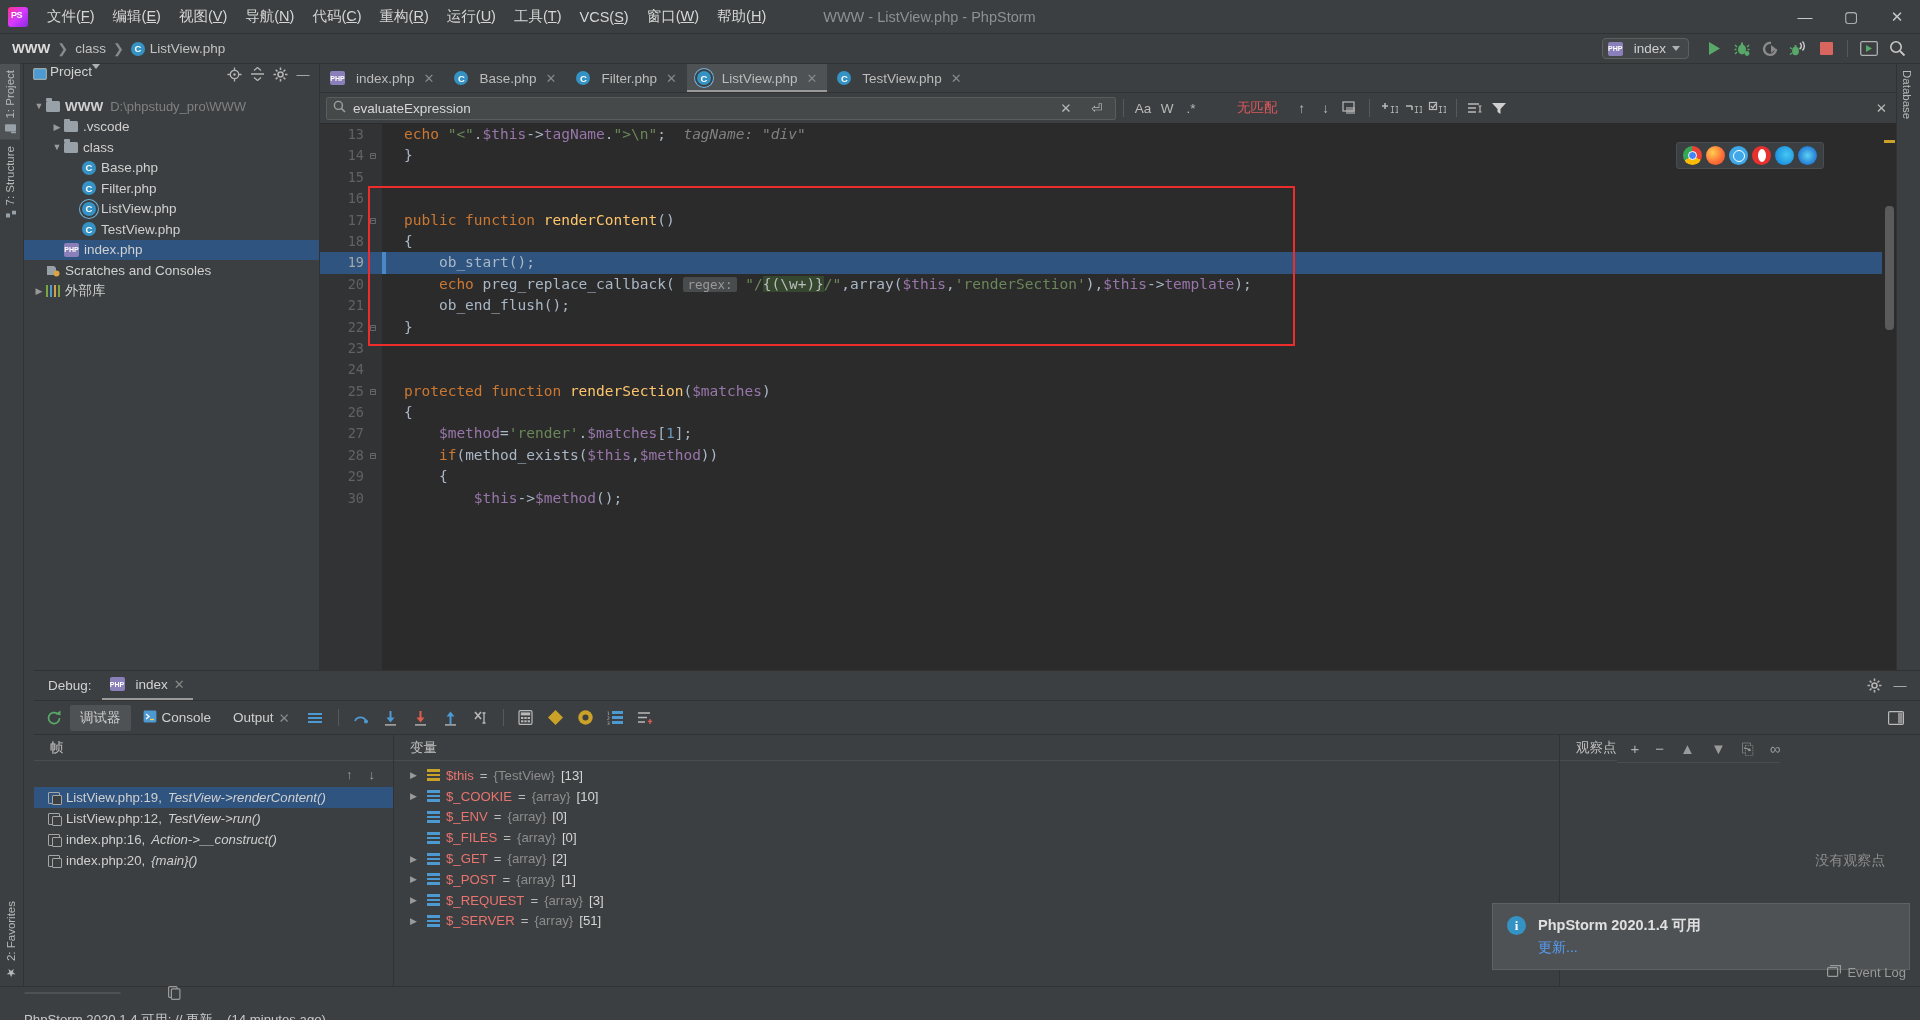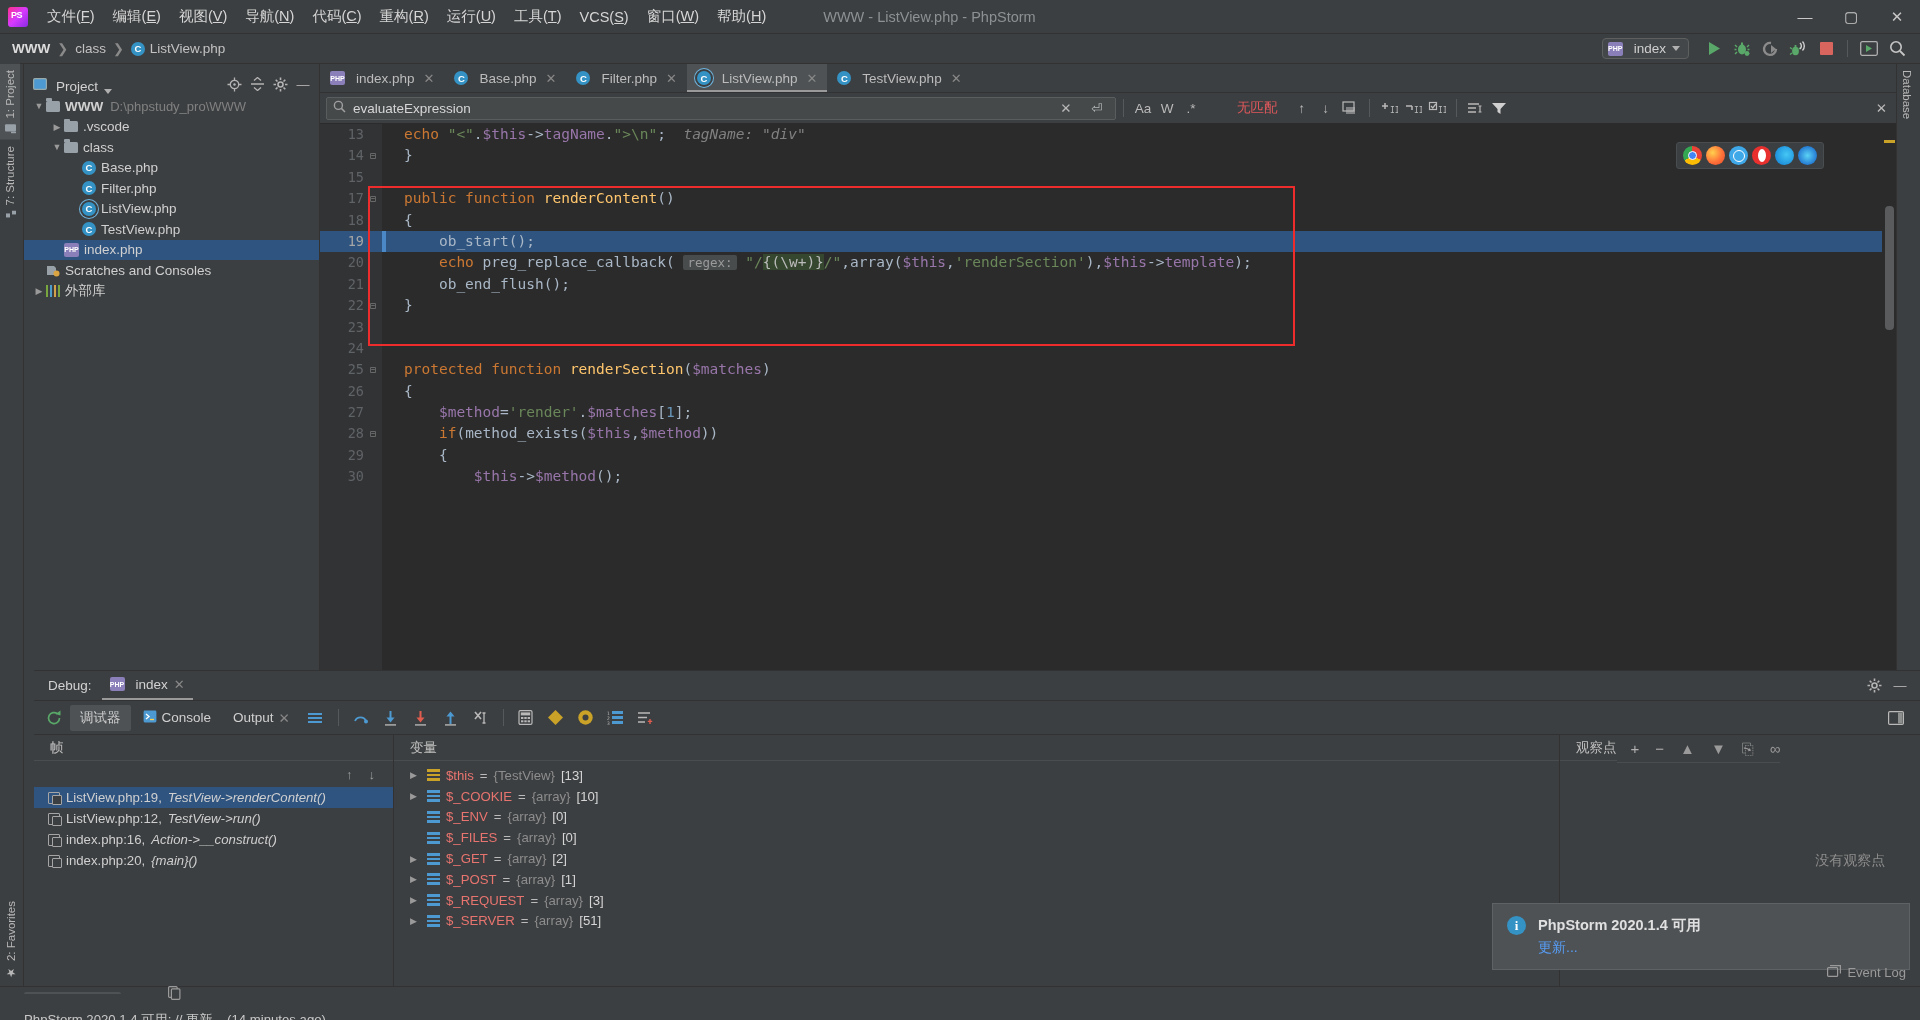--- a/index.html
+++ b/index.html
@@ -50,21 +50,21 @@
   .stripe-tab{ writing-mode:vertical-rl; transform:rotate(180deg);
      font-size:11.5px;color:#b8b8b8;padding:6px 4px; white-space:nowrap;
      display:flex;align-items:center;gap:5px; }
   .stripe-tab.active{ background:#4e5254; }
   .stripe-top{ position:absolute;top:0;left:0;width:24px; }
   .stripe-bot{ position:absolute;bottom:0;left:0;width:24px; }
 
   
   .proj{ position:absolute;left:24px;top:64px;width:296px;bottom:150px;
      background:#3c3f41;border-right:1px solid #323232;display:flex;flex-direction:column; }
-  .proj-head{ height:30px;display:flex;align-items:flex-end;padding:0 6px;gap:6px; }
+  .proj-head{ height:30px;display:flex;align-items:flex-start;padding:0 6px;gap:0; }
   .proj-head .t{ font-size:13.5px;color:#d2d2d2; }
   .proj-icons{ margin-left:auto;display:flex;align-items:center;gap:3px; }
   .pi{ width:20px;height:20px;display:flex;align-items:center;justify-content:center;
      color:#b4b4b4;font-size:13px; }
   .tree{ flex:1;overflow:hidden;background:#3c3f41;padding-top:2px; }
   .trow{ height:20.5px;display:flex;align-items:center;font-size:13.5px;
      color:#d0d0d0;white-space:nowrap; }
   .trow.sel{ background:#2f5480; }
   .tw{ width:14px;display:flex;align-items:center;justify-content:center;
      color:#9a9a9a;font-size:9px; }
@@ -513,20 +513,21 @@
       </span>
       <span class="fbtn" style="margin-left:auto;padding-right:8px">✕</span>
     </div>
 
     <div class="codearea">
       <div class="gutter"></div>
       <div class="code" id="code">
           <div class="ln"><span class="num">13</span><span class="fold"></span><span class="txt"><span class="kw">echo </span><span class="str">"&lt;"</span><span class="br">.</span><span class="var">$this</span><span class="br">-&gt;</span><span class="var">tagName</span><span class="br">.</span><span class="str">"&gt;\n"</span><span class="br">;</span><span class="cmt">  tagName: "div"</span></span></div>
           <div class="ln"><span class="num">14</span><span class="fold">⊟</span><span class="txt"><span class="br">}</span></span></div>
           <div class="ln"><span class="num">15</span><span class="fold"></span><span class="txt"></span></div>
+          <div class="ln"><span class="num">16</span><span class="fold"></span><span class="txt"></span></div>
           <div class="ln"><span class="num">17</span><span class="fold">⊟</span><span class="txt"><span class="kw">public </span><span class="kw">function </span><span class="fn">renderContent</span><span class="br">()</span></span></div>
           <div class="ln"><span class="num">18</span><span class="fold"></span><span class="txt"><span class="br">{</span></span></div>
           <div class="ln hl"><span class="num">19</span><span class="fold"></span><span class="txt"><span class="br">    ob_start</span><span class="br">();</span></span></div>
           <div class="ln"><span class="num">20</span><span class="fold"></span><span class="txt"><span class="br">    </span><span class="kw">echo </span><span class="br">preg_replace_callback</span><span class="br">( </span><span class="hint">regex:</span><span class="br"> </span><span class="str">"/</span><span class="rxhl">{(\w+)}</span><span class="str">/"</span><span class="br">,</span><span class="br">array</span><span class="br">(</span><span class="var">$this</span><span class="br">,</span><span class="str">'renderSection'</span><span class="br">),</span><span class="var">$this</span><span class="br">-&gt;</span><span class="var">template</span><span class="br">);</span></span></div>
           <div class="ln"><span class="num">21</span><span class="fold"></span><span class="txt"><span class="br">    ob_end_flush</span><span class="br">();</span></span></div>
           <div class="ln"><span class="num">22</span><span class="fold">⊟</span><span class="txt"><span class="br">}</span></span></div>
           <div class="ln"><span class="num">23</span><span class="fold"></span><span class="txt"></span></div>
           <div class="ln"><span class="num">24</span><span class="fold"></span><span class="txt"></span></div>
           <div class="ln"><span class="num">25</span><span class="fold">⊟</span><span class="txt"><span class="kw">protected </span><span class="kw">function </span><span class="fn">renderSection</span><span class="br">(</span><span class="var">$matches</span><span class="br">)</span></span></div>
           <div class="ln"><span class="num">26</span><span class="fold"></span><span class="txt"><span class="br">{</span></span></div>

